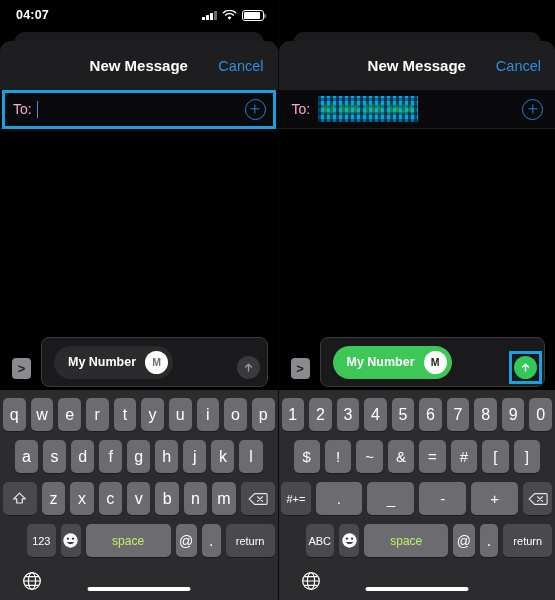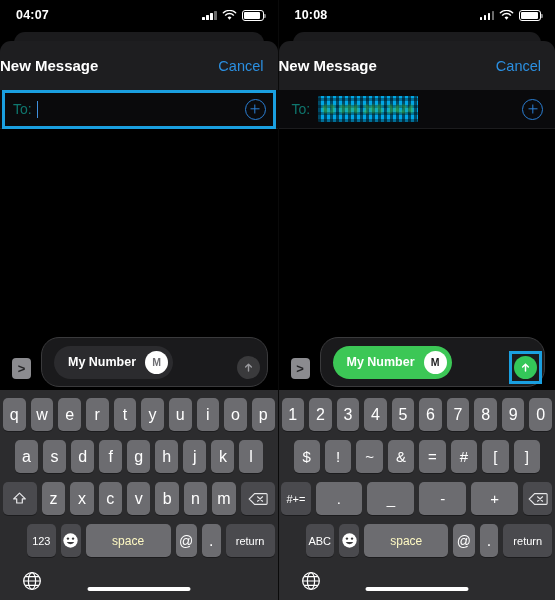--- a/index.html
+++ b/index.html
@@ -96,20 +96,21 @@
     top: 41px; left: 0; right: 0; bottom: 0;
     background: #000;
     border-radius: 11px 11px 0 0;
     overflow: hidden;
   }
   .nav {
     height: 49px;
     background: #1e1e20;
     display: flex;
     align-items: center;
+    justify-content: center;
     position: relative;
   }
   .nav-title {
     color: #fff;
     font-size: 15px;
     font-weight: bold;
   }
   .nav-cancel {
     position: absolute;
     right: 14px;
@@ -122,21 +123,21 @@
     position: relative;
     height: 39px;
     background: #0a0a0c;
     display: flex;
     align-items: center;
     padding: 0 12px 0 13px;
     box-sizing: border-box;
     border-bottom: 1px solid #1c1c1e;
   }
   .to-label {
-    color: #0f766e;
+    color: #f9a8d4;
     font-size: 14px;
     margin-right: 4px;
   }
   .caret {
     width: 1.6px;
     height: 17px;
     background: #3f8fdc;
     margin-left: 1px;
   }
   .redacted {
@@ -213,21 +214,21 @@
     font-size: 13px;
     font-weight: bold;
     flex: none;
     margin-right: 10px;
     margin-top: 12px;
   }
   .input-shell {
     flex: 1;
     height: 50px;
     border: 1px solid #3a3a3c;
-    border-radius: 18px;
+    border-radius: 8px;
     background: #1a1a1c;
     display: flex;
     align-items: center;
     padding: 0 8px 0 6px;
     box-sizing: border-box;
     position: relative;
   }
   .chip {
     height: 33px;
     border-radius: 17px;
@@ -300,21 +301,21 @@
     display: flex;
     align-items: center;
     justify-content: center;
     color: #fff;
     font-size: 16px;
     box-shadow: 0 1px 0 rgba(0,0,0,0.35);
   }
   .key.sym { font-size: 15px; }
   .key.dark { background: #4a4a4e; }
   .key.wide { flex: 1.45 1 0; font-size: 11px; }
-  .key.space { flex: 4 1 0; font-size: 12px; color: #fef9c3; }
+  .key.space { flex: 4 1 0; font-size: 12px; color: #bef264; }
   .key.ret { flex: 2.3 1 0; font-size: 11px; }
   .key.num { flex: 1.35 1 0; font-size: 11px; }
   .key.emoji { flex: 0.95 1 0; }
   .key.dot { flex: 0.9 1 0; }
   .key.at { flex: 1.0 1 0; font-size: 14px; }
   .krow.r2 { padding: 0 15px; }
   .krow.r3 { padding: 0 3px; }
   .krow.r4 { padding: 0 3px; margin-left: 24px; }
   .key.symwide { flex: 1.3 1 0; font-size: 11px; }
   .key.symspace { flex: 2.1 1 0; }
@@ -463,39 +464,20 @@
             <path d="M1.8 10 H18.2 M3.2 5.6 H16.8 M3.2 14.4 H16.8" stroke="#fff" stroke-width="1.1" fill="none"></path>
           </svg>
         </div>
         <div class="home-ind"></div>
       </div>
     </div>
   </div>
 
   <div class="phone right">
 
-    <div class="statusbar">
-      <span class="status-time">10:08</span>
-      <span class="status-icons">
-        <span class="sig">
-            <i></i>
-            <i></i>
-            <i></i>
-            <i></i>
-          </span>
-        <svg width="15" height="11" viewBox="0 0 16 12">
-          <path d="M8 10.6 L5.9 8.2 a3 3 0 0 1 4.2 0 Z" fill="#fff"></path>
-          <path d="M3.6 5.6 a6.4 6.4 0 0 1 8.8 0" stroke="#fff" stroke-width="1.5" fill="none" stroke-linecap="round"></path>
-          <path d="M1.3 3.1 a9.8 9.8 0 0 1 13.4 0" stroke="#fff" stroke-width="1.5" fill="none" stroke-linecap="round"></path>
-        </svg>
-        <span class="batt">
-            <i></i>
-          </span>
-      </span>
-    </div>
 
     <div class="behind-card"></div>
 
     <div class="sheet">
       <div class="nav">
         <span class="nav-title">New Message</span>
         <span class="nav-cancel">Cancel</span>
       </div>
 
       <div class="to-row">

